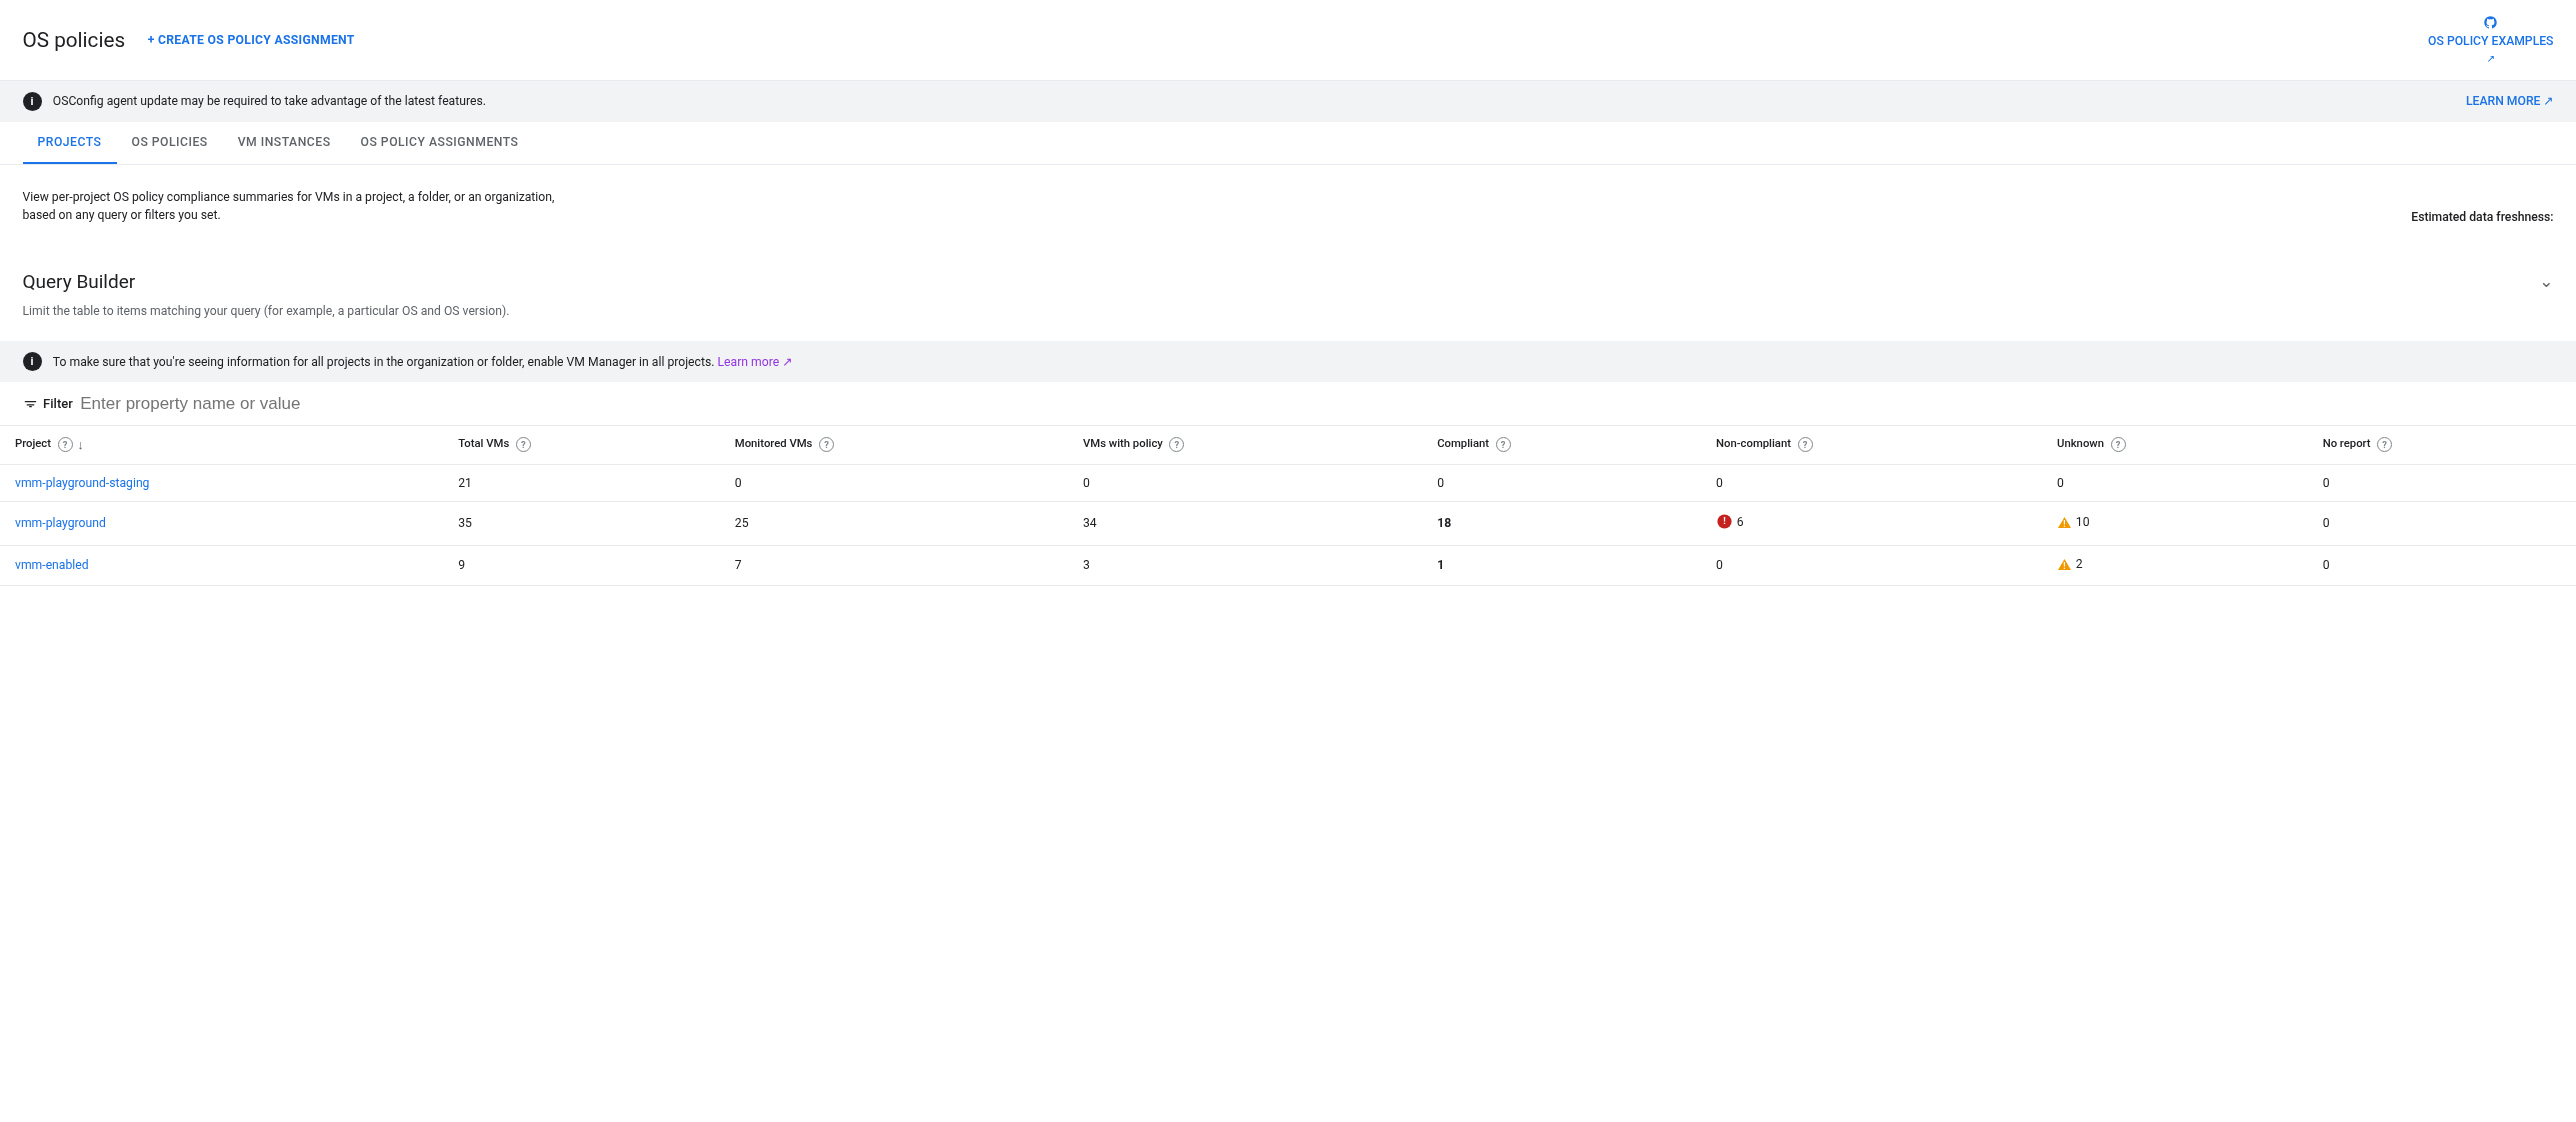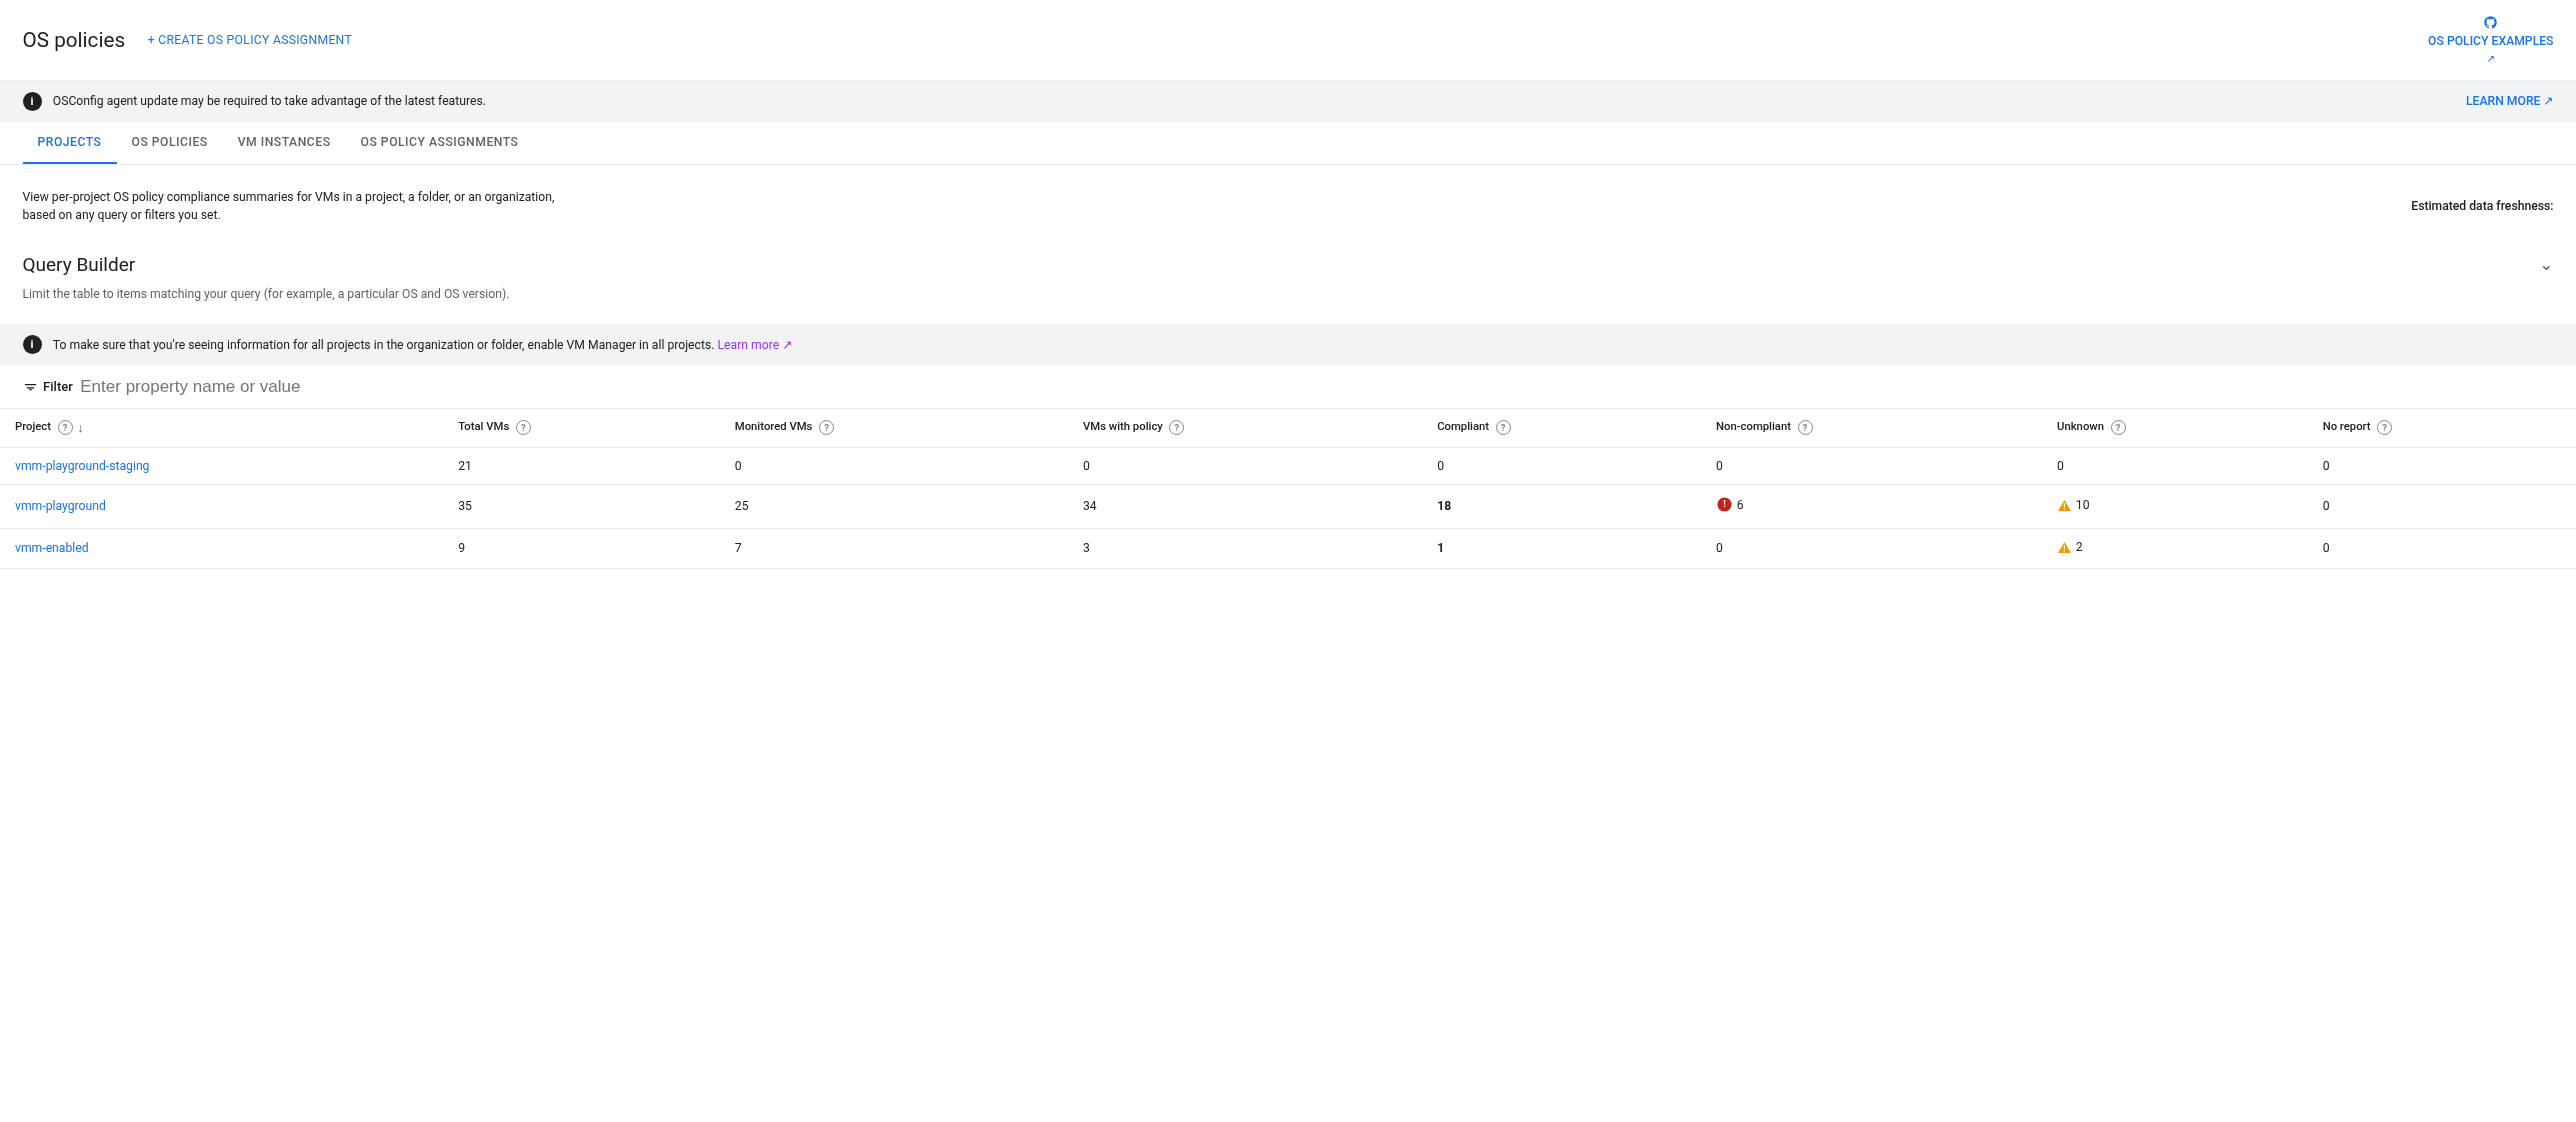--- a/index.html
+++ b/index.html
@@ -18,21 +18,21 @@
       color: #202124;
       margin-right: 22.5px;
     }
     .create-link {
       display: flex;
       align-items: center;
       gap: 3.8px;
       color: #1a73e8;
       text-decoration: none;
       font-size: 12.2px;
-      font-weight: 400;
+      font-weight: 700;
       letter-spacing: 0.3px;
     }
     .header-right {
       margin-left: auto;
     }
     .examples-link {
       display: flex;
       align-items: center;
       gap: 3.8px;
       color: #1a73e8;
@@ -104,22 +104,22 @@
       border-bottom-color: #1a73e8;
     }
 
     
     .content-area {
       padding: 22.5px 22.5px 0 22.5px;
     }
     .description-row {
       display: flex;
       justify-content: space-between;
-      align-items: center;
-      margin-bottom: 21px;
+      align-items: flex-end;
+      margin-bottom: 38px;
     }
     .description-text {
       font-size: 12.2px;
       color: #202124;
       line-height: 1.5;
       max-width: 563px;
     }
     .data-freshness {
       font-size: 12.2px;
       color: #202124;

